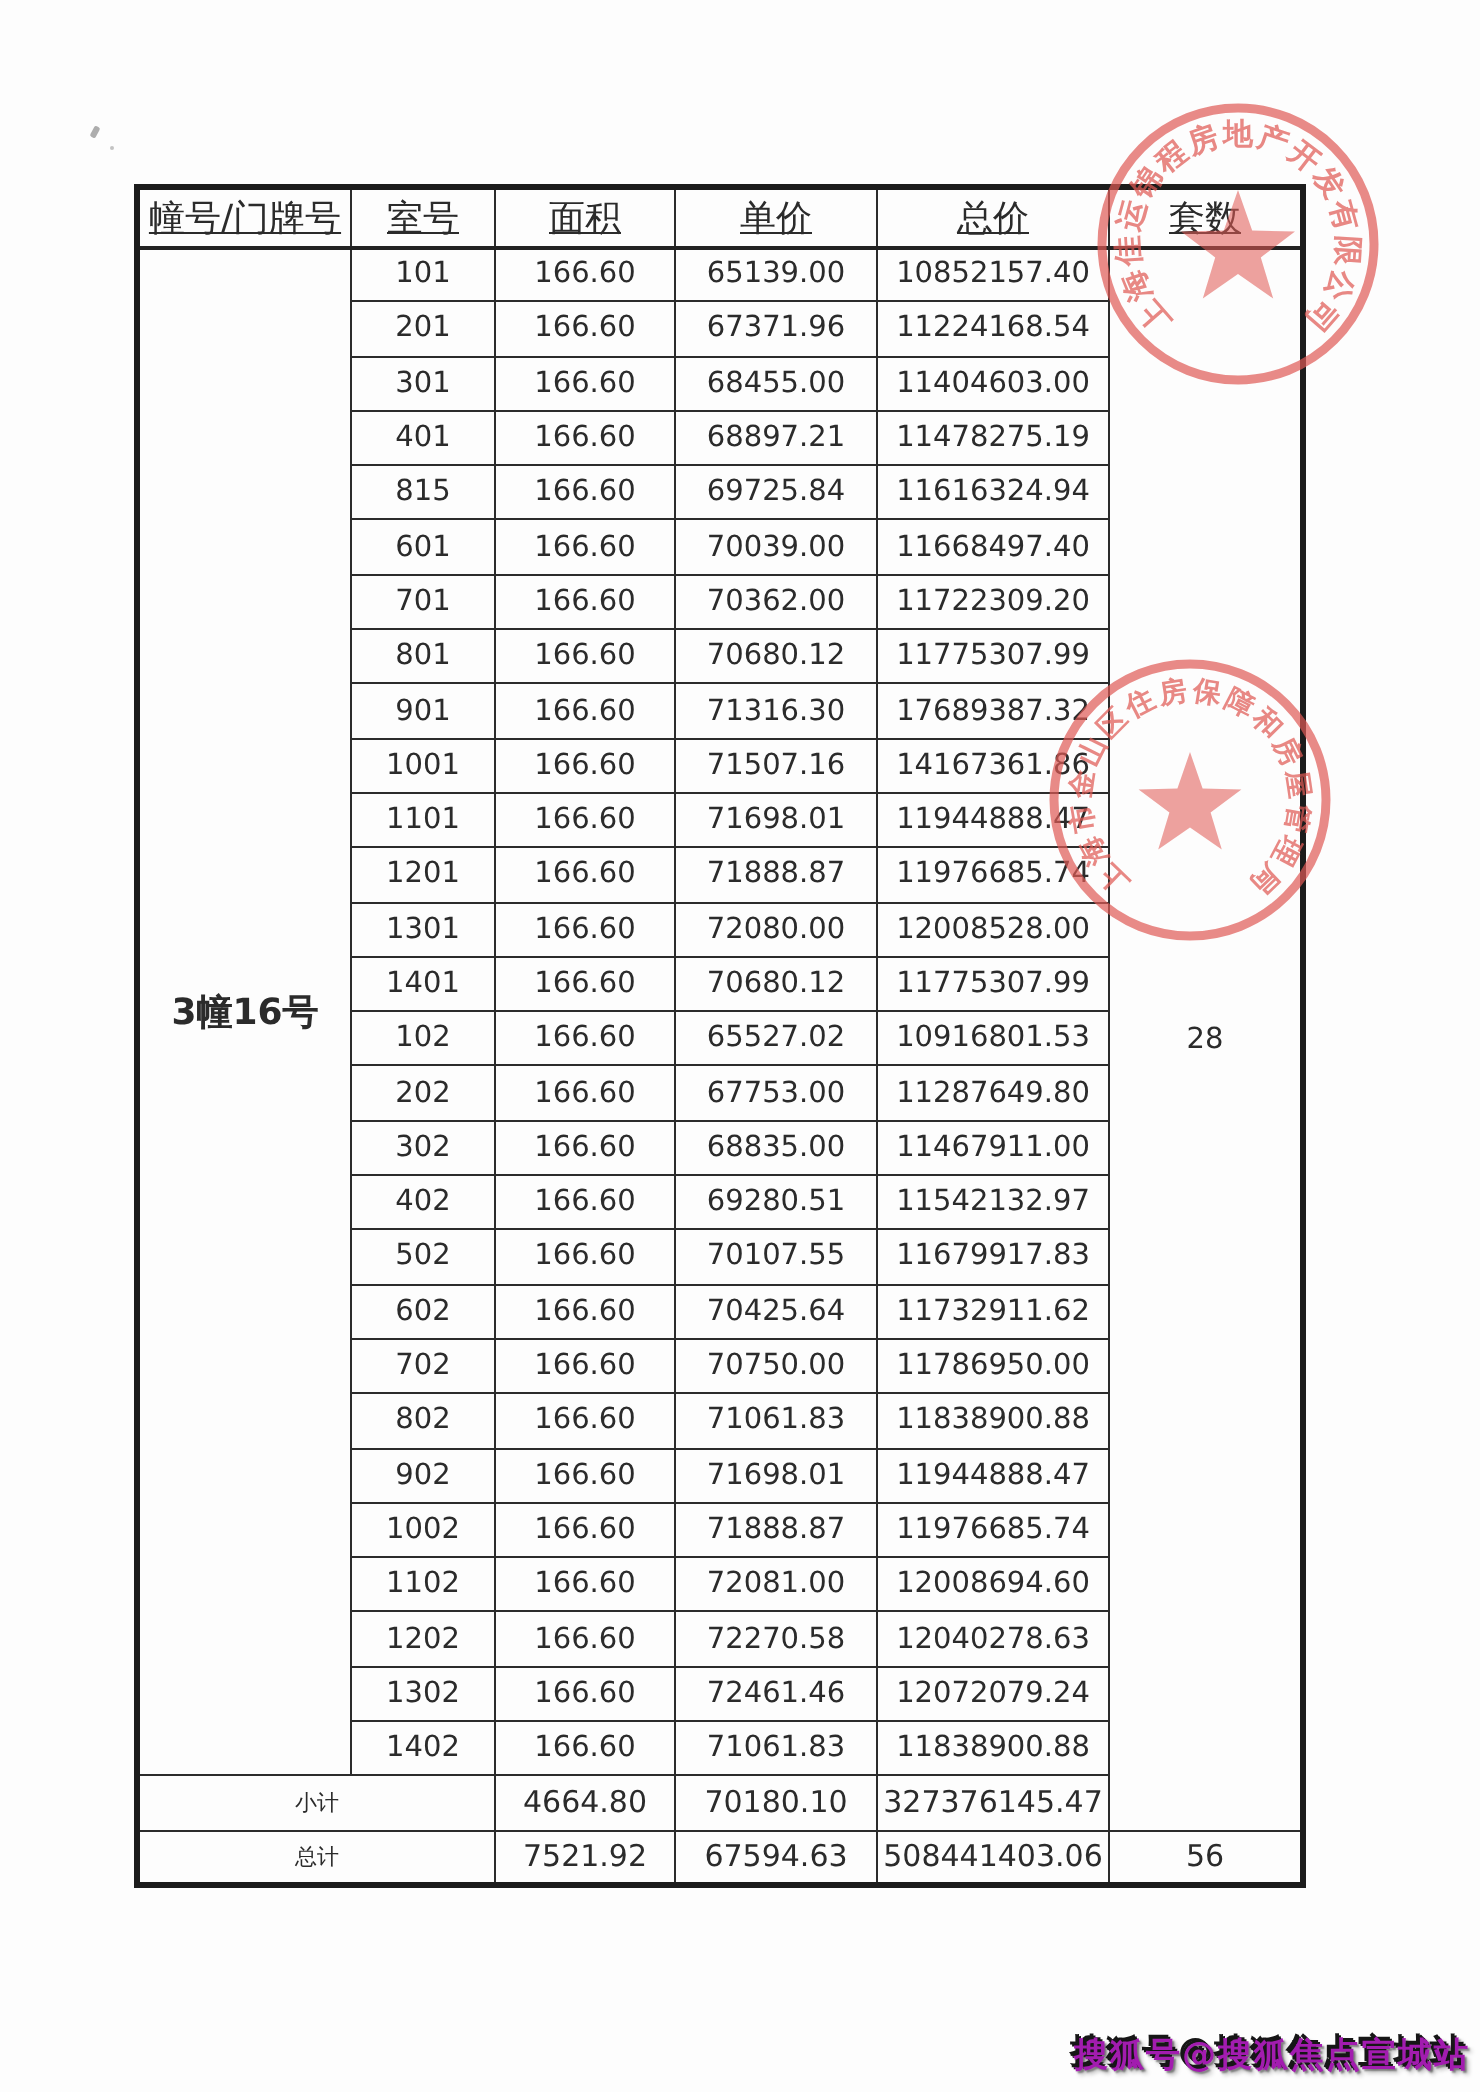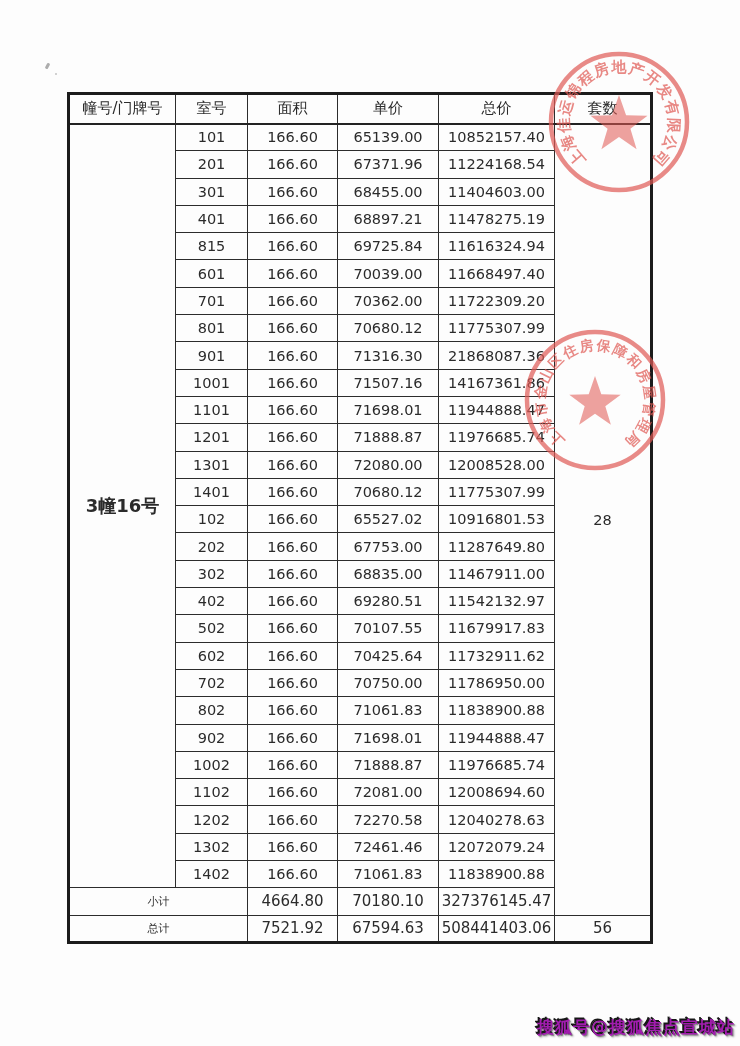--- a/index.html
+++ b/index.html
@@ -20,22 +20,23 @@
     border:3px solid #1c1c1c;
     color:#2b2b2b;
   }
   .price-table th, .price-table td {
     border:1px solid #2c2c2c;
     text-align:center; vertical-align:middle;
     font-size:14.5px; font-weight:400;
     padding:0;
   }
   .price-table thead th {
-    height:30px; font-size:15px; font-weight:400;
+    height:30px; font-size:18px; font-weight:400;
     border-bottom:2px solid #222;
+    text-decoration:underline;
   }
   .price-table tbody tr { height:27px; }
   .price-table td.building { font-weight:700; font-size:18px; }
   .price-table tr.summary-row td { font-size:15px; }
   .price-table tr.summary-row td.sum-label { font-size:11px; }
 
   
   svg.stamps {
     position:absolute; left:0; top:0; width:740px; height:1046px;
     pointer-events:none;
@@ -127,21 +128,21 @@
         <tr>
           <td>801</td>
           <td>166.60</td>
           <td>70680.12</td>
           <td>11775307.99</td>
         </tr>
         <tr>
           <td>901</td>
           <td>166.60</td>
           <td>71316.30</td>
-          <td>21868087.36</td>
+          <td>17689387.32</td>
         </tr>
         <tr>
           <td>1001</td>
           <td>166.60</td>
           <td>71507.16</td>
           <td>14167361.86</td>
         </tr>
         <tr>
           <td>1101</td>
           <td>166.60</td>

